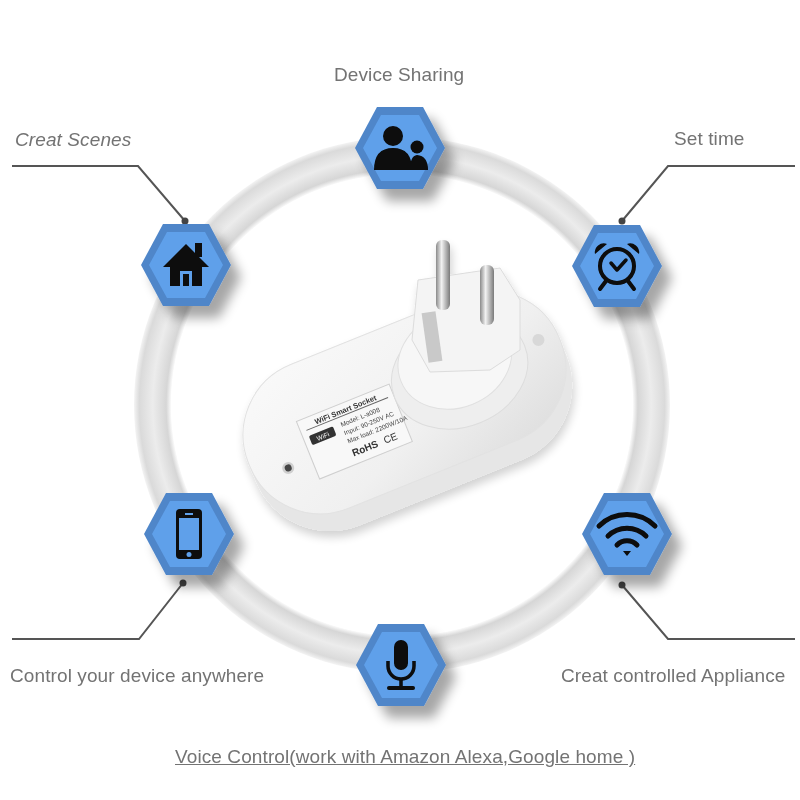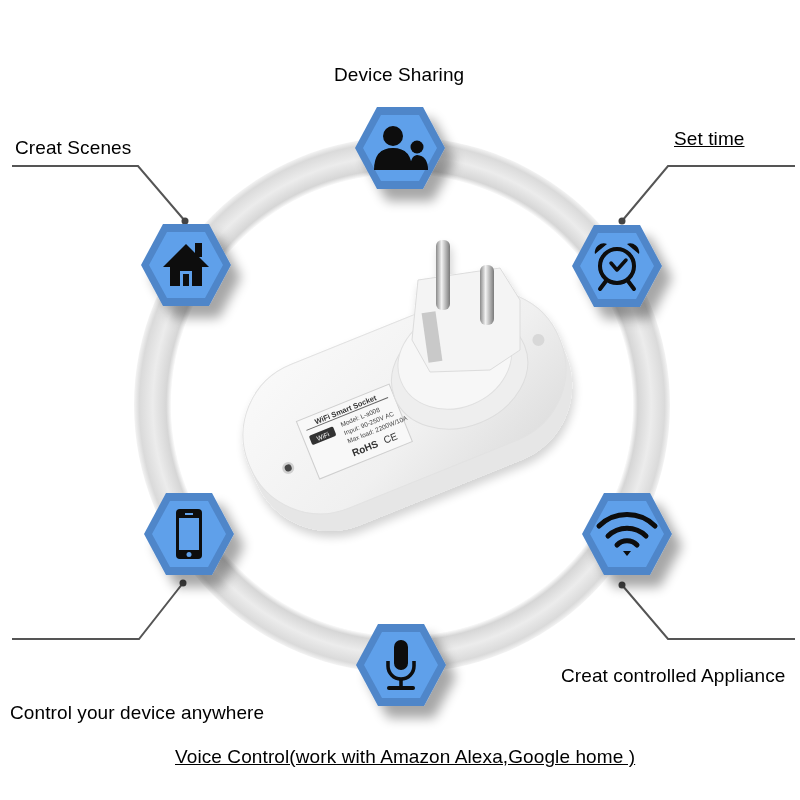--- a/index.html
+++ b/index.html
@@ -1,19 +1,19 @@
 <!DOCTYPE html>
 <html><head>
 <meta charset="utf-8">
 <style>
   html, body { margin: 0; padding: 0; background: #ffffff; }
   body { width: 800px; height: 800px; position: relative; overflow: hidden;
          font-family: "Liberation Sans", "DejaVu Sans", sans-serif; color: #111; }
   .stage { position: absolute; left: 0; top: 0; width: 800px; height: 800px; }
-  .label { position: absolute; font-size: 19px; white-space: nowrap; color: #000000; letter-spacing: 0.1px; }
+  .label { position: absolute; font-size: 19px; white-space: nowrap; color: #737373; letter-spacing: 0.1px; }
   svg { position: absolute; left: 0; top: 0; }
 </style>
 </head>
 <body>
 
 <div class="stage">
 
   <svg width="800" height="800" viewBox="0 0 800 800">
     <defs>
       <radialGradient id="ringGrad" cx="50%" cy="50%" r="50%">
@@ -170,18 +170,18 @@
       <g>
         <rect x="-7" y="-25" width="14" height="30" rx="7" fill="#0a0a0a"></rect>
         <path d="M-13 -4 L-13 1 A13 13 0 0 0 13 1 L13 -4" fill="none" stroke="#0a0a0a" stroke-width="3.5"></path>
         <line x1="0" y1="14" x2="0" y2="22" stroke="#0a0a0a" stroke-width="3.5"></line>
         <line x1="-12" y1="23" x2="12" y2="23" stroke="#0a0a0a" stroke-width="4" stroke-linecap="round"></line>
       </g>
     </g>
   </svg>
 
   <div class="label" style="left:334px; top:64px;">Device Sharing</div>
-  <div class="label" style="left:15px; top:137px;">Creat Scenes</div>
-  <div class="label" style="left:674px; top:128px;text-decoration:underline;">Set time</div>
-  <div class="label" style="left:10px; top:665px;margin-top:37px;">Control your device anywhere</div>
+  <div class="label" style="left:15px; top:129px;font-style:italic;">Creat Scenes</div>
+  <div class="label" style="left:674px; top:128px;">Set time</div>
+  <div class="label" style="left:10px; top:665px;">Control your device anywhere</div>
   <div class="label" style="left:561px; top:665px;">Creat controlled Appliance</div>
   <div class="label" style="left:175px; top:746px;text-decoration:underline;">Voice Control(work with Amazon Alexa,Google home )</div>
 </div>
 
 </body></html>

